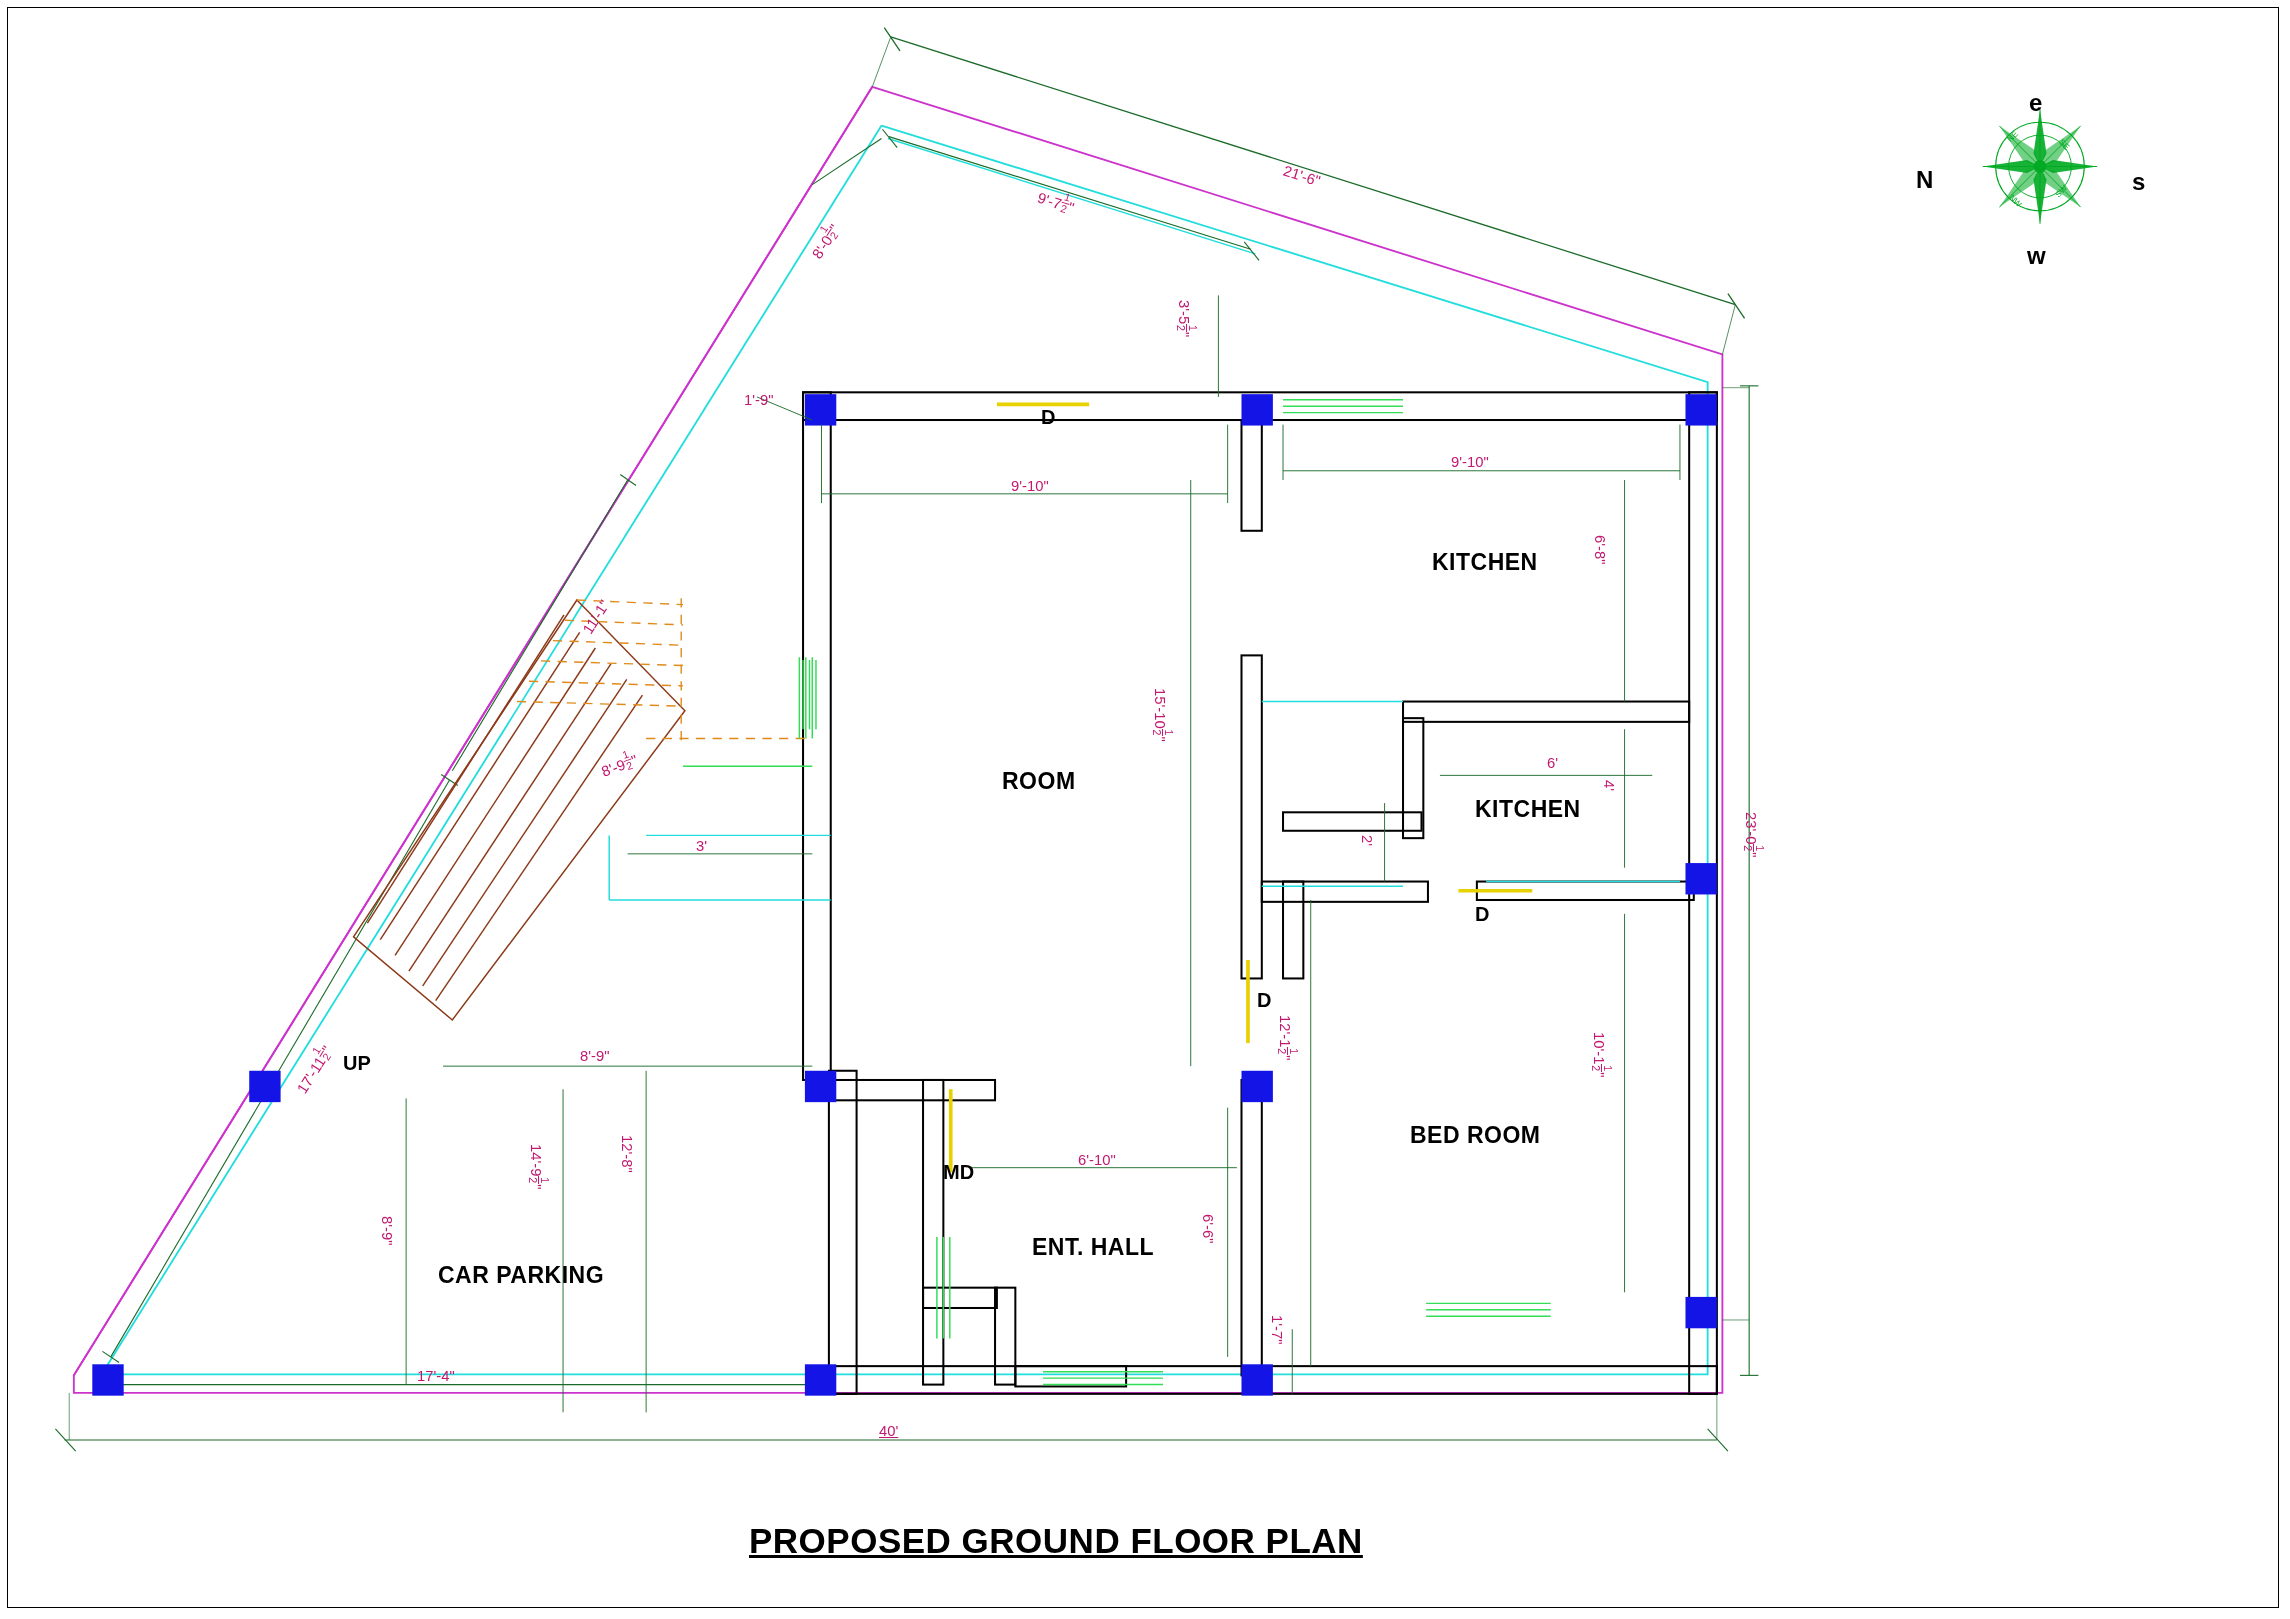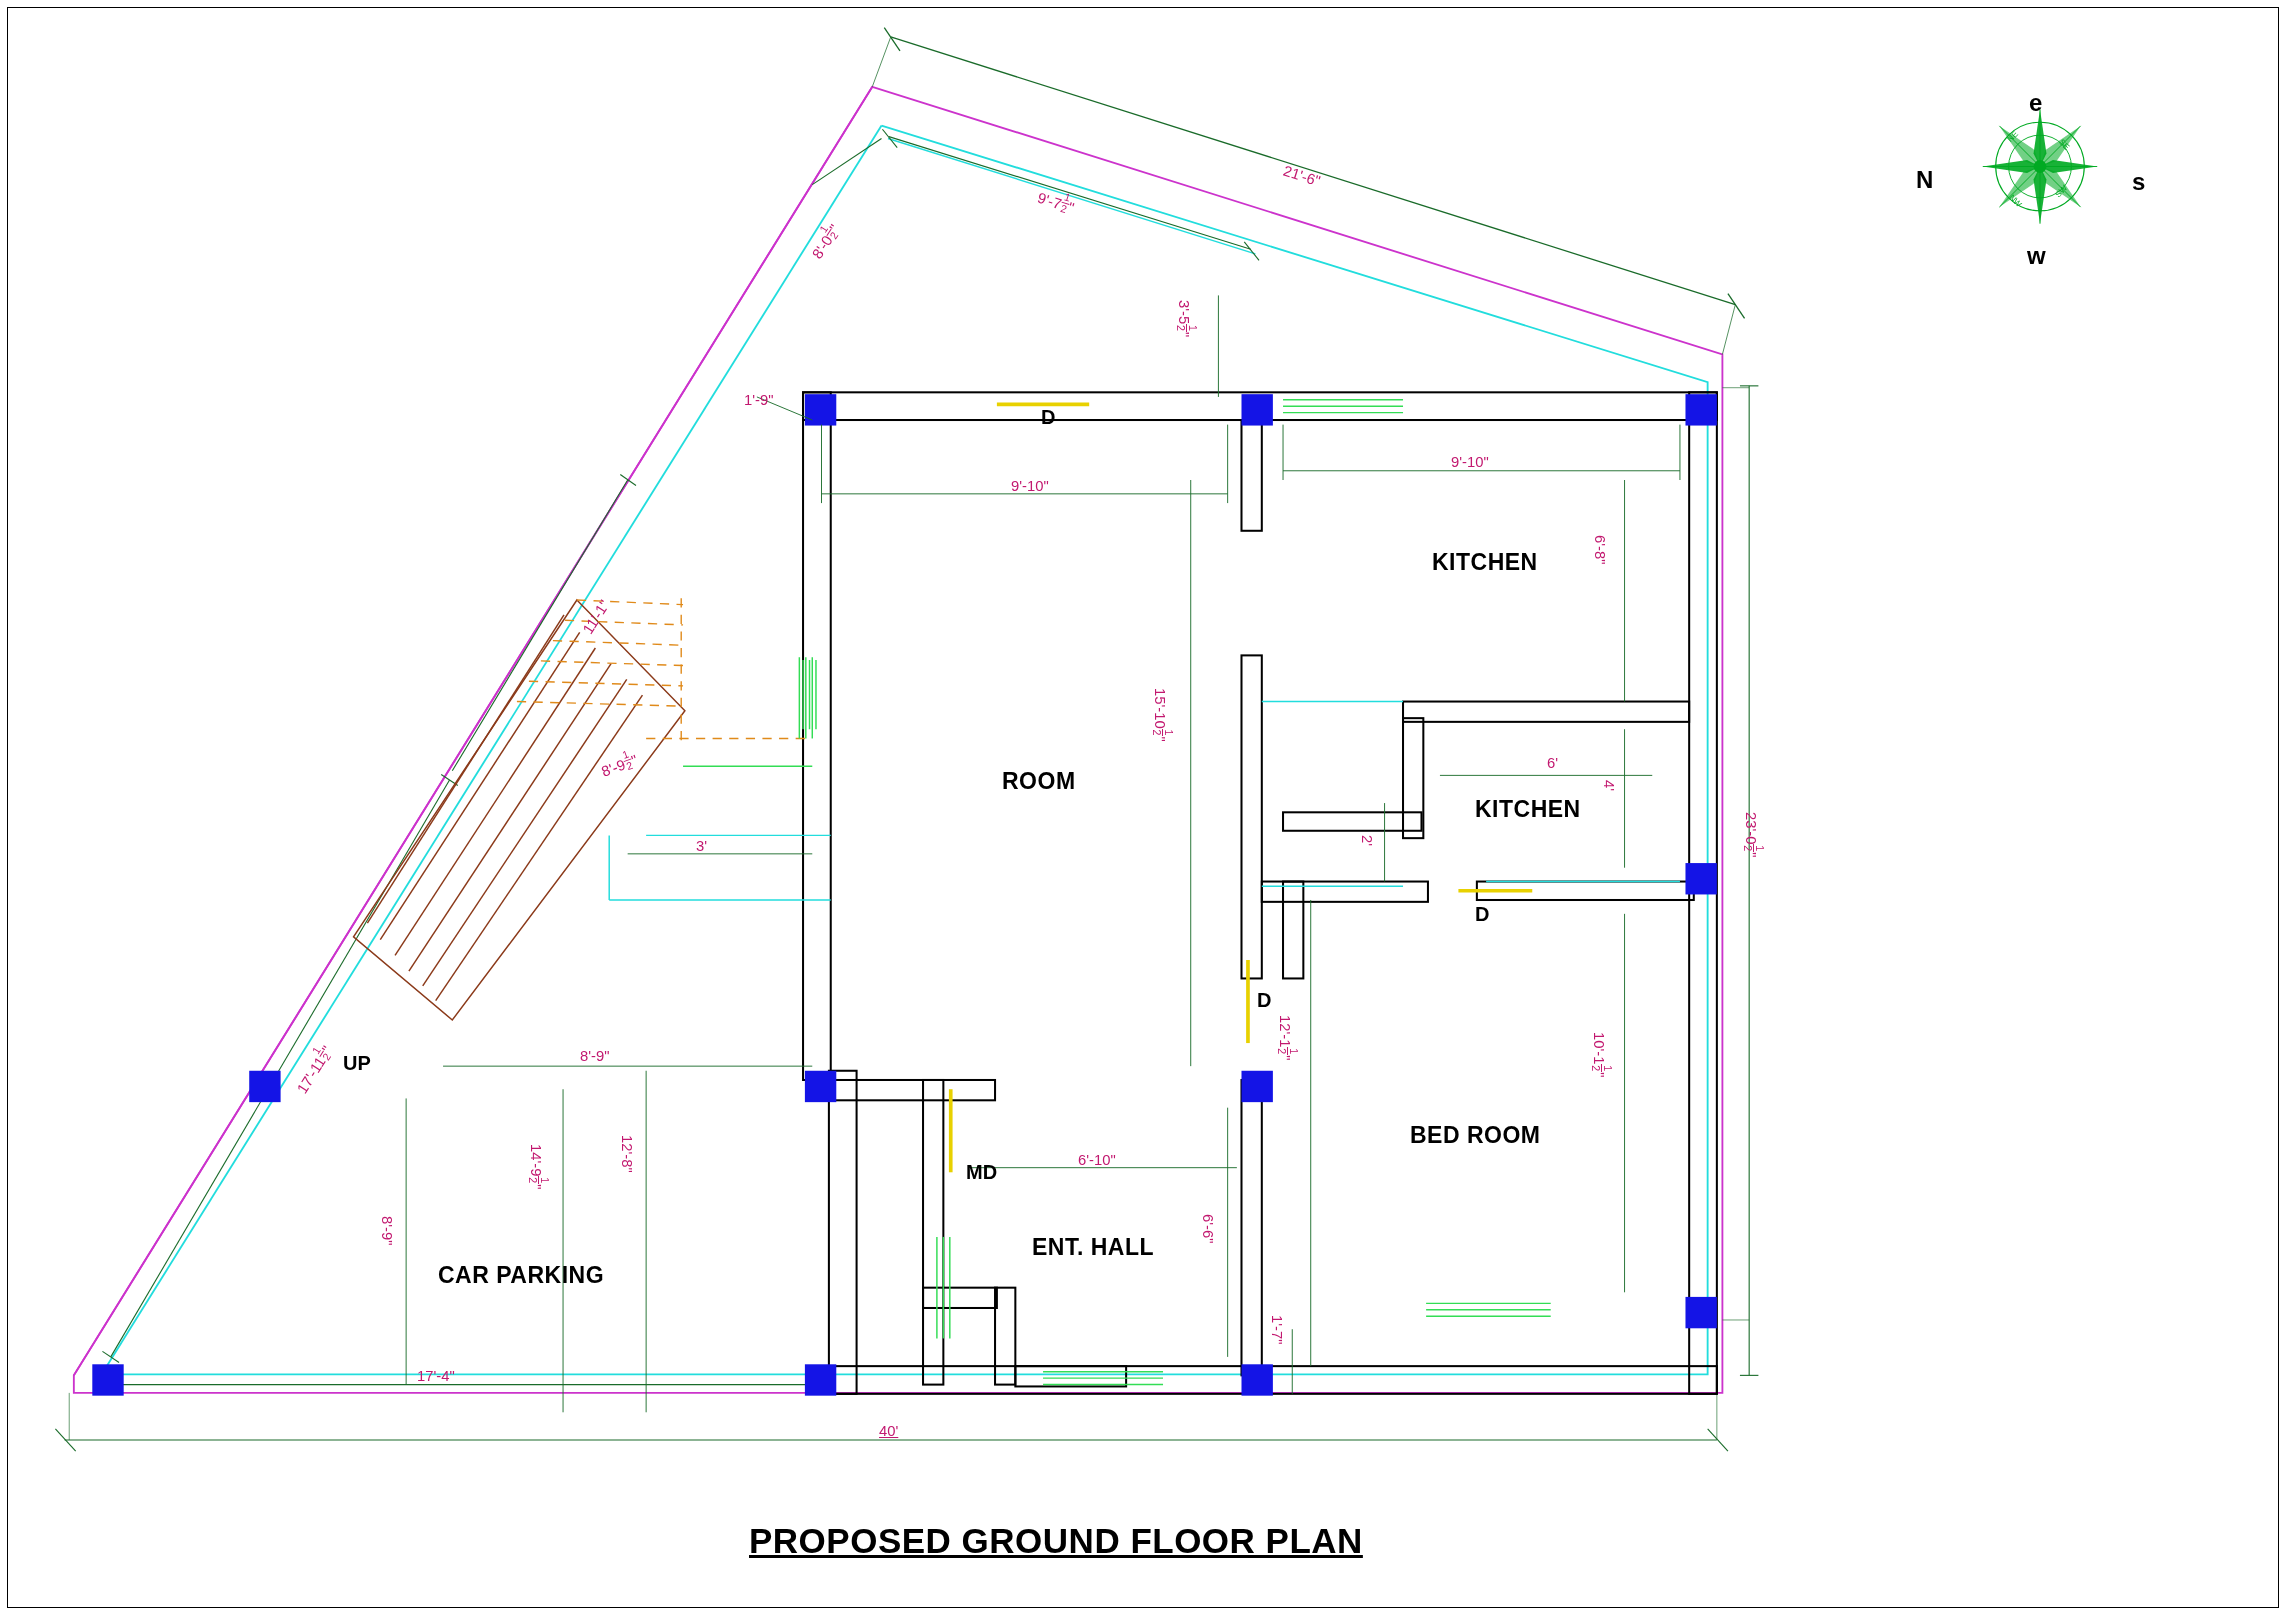--- a/index.html
+++ b/index.html
@@ -237,21 +237,21 @@
   <div class="lbl room" style="left:1002px;top:768px;">ROOM</div>
   <div class="lbl room" style="left:1432px;top:549px;">KITCHEN</div>
   <div class="lbl room" style="left:1475px;top:796px;">KITCHEN</div>
   <div class="lbl room" style="left:1410px;top:1078px;margin-top:44px;">BED ROOM</div>
   <div class="lbl room" style="left:1032px;top:1234px;">ENT. HALL</div>
   <div class="lbl room" style="left:438px;top:1262px;">CAR PARKING</div>
 
   <div class="lbl" style="left:1041px;top:406px;font-size:20px;">D</div>
   <div class="lbl" style="left:1475px;top:903px;font-size:20px;">D</div>
   <div class="lbl" style="left:1257px;top:989px;font-size:20px;">D</div>
-  <div class="lbl" style="left:943px;top:1161px;font-size:20px;margin-left:23px;">MD</div>
+  <div class="lbl" style="left:943px;top:1161px;font-size:20px;">MD</div>
   <div class="lbl" style="left:343px;top:1052px;font-size:20px;">UP</div>
 
   <div class="dim" style="left:1283px;top:168px;transform:rotate(17.5deg);">21'-6"</div>
 
   <div class="dim" style="left:1038px;top:189px;transform:rotate(17.5deg);">
     <span>9'-7</span><span class="frac"><i>1</i><b>2</b></span><span>"</span>
   </div>
 
   <div class="dim" style="left:805px;top:229px;transform:rotate(-57deg);">
     <span>8'-0</span><span class="frac"><i>1</i><b>2</b></span><span>"</span>

